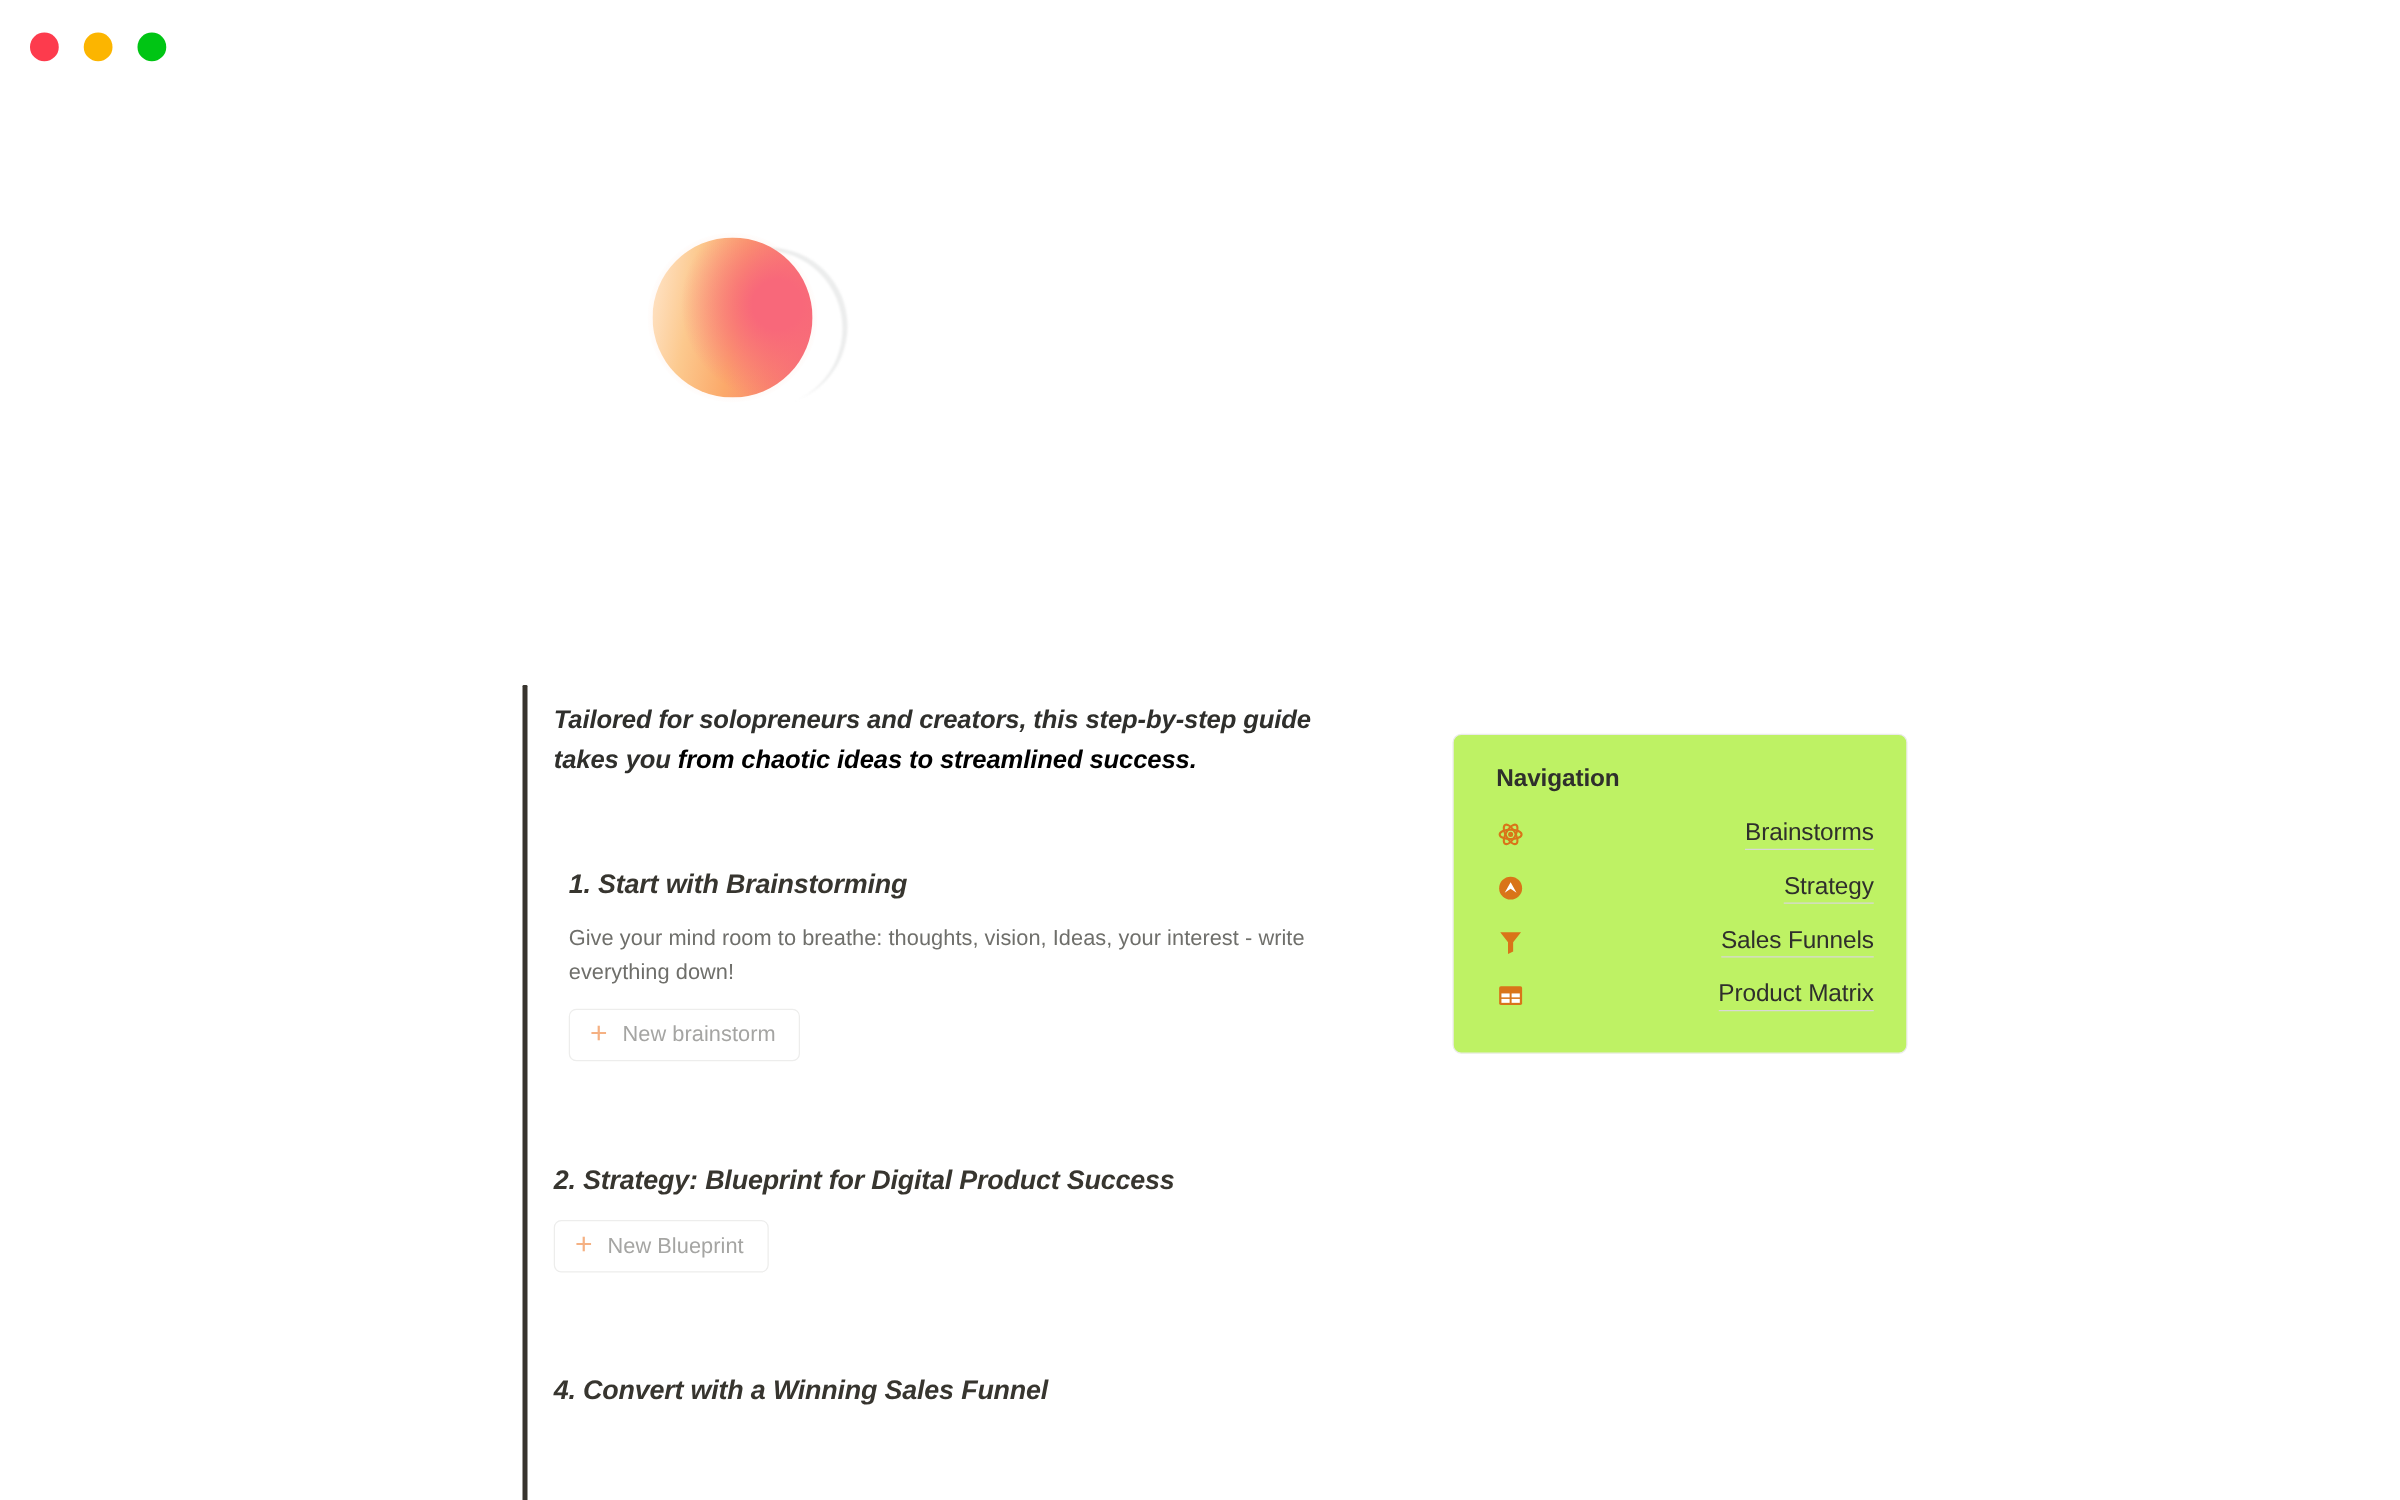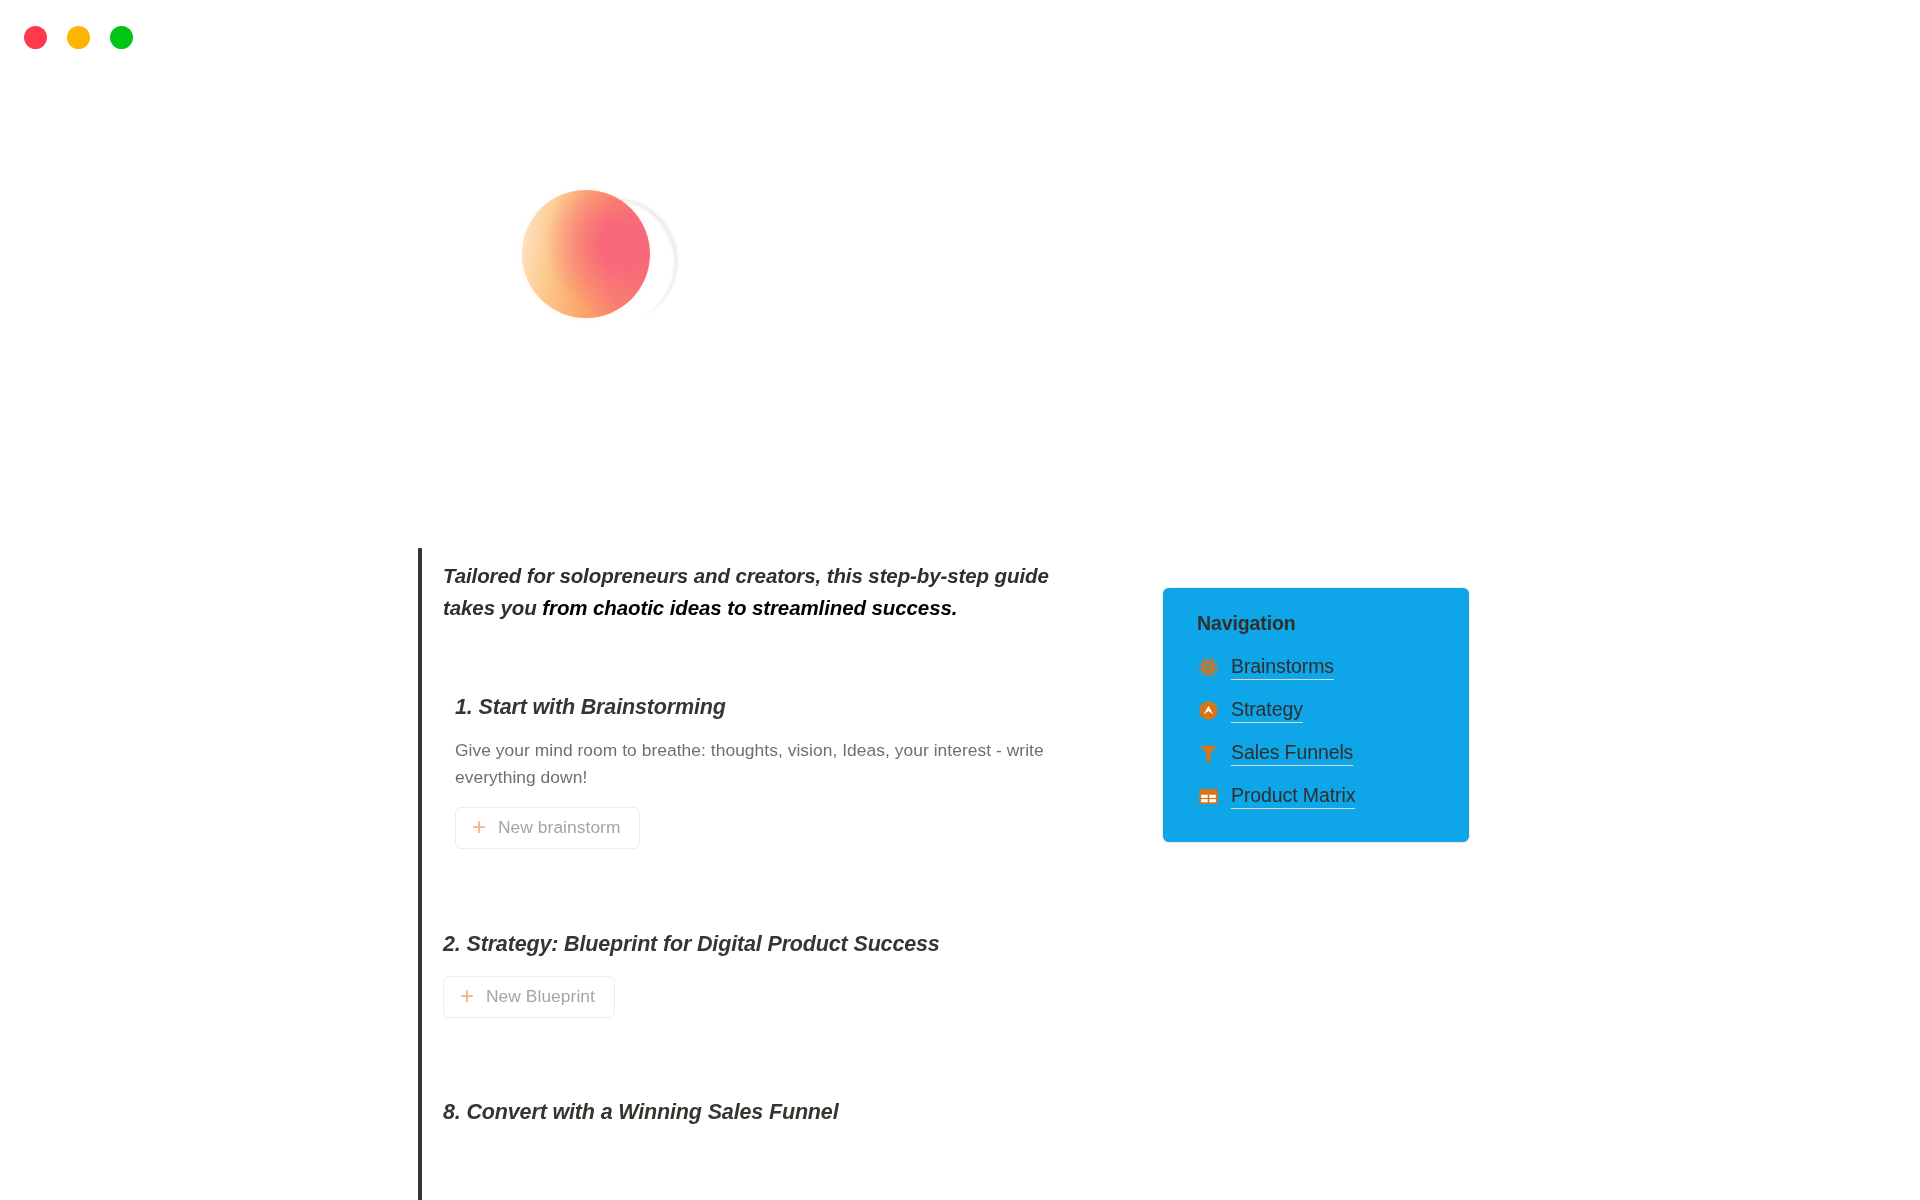--- a/index.html
+++ b/index.html
@@ -161,39 +161,40 @@
     font-size:17.4px;
     color:#A5A5A3;
     letter-spacing:0.05px;
     text-align:right;
   }
 
   
   .nav-card {
     position:absolute;
     left:1162px; top:587px;
-    width:308px;
+    width:364px;
     padding:24px 26px 24px 34px;
     border:1px solid #EBEBEA;
     border-radius:7px;
-    background:#0ea5e9;
+    background:#bef264;
   }
   .nav-title {
     font-size:19.5px;
     font-weight:700;
     color:#2F2F2C;
     margin-bottom:11px;
     letter-spacing:-0.1px;
   }
   .nav-item {
     display:flex;
     align-items:center;
     gap:12px;
     height:43px;
     cursor:pointer;
+    justify-content:space-between;
   }
   .nav-icon {
     width:22px; height:22px;
     flex:0 0 22px;
     display:flex;
     align-items:center;
     justify-content:center;
     color:#D97419;
   }
   .nav-icon svg { display:block; }
@@ -242,21 +243,21 @@
 
       <div class="section section-2">
         <h2 class="section-heading">2. Strategy: Blueprint for Digital Product Success</h2>
         <div class="add-button">
           <span class="plus">+</span>
           <span class="add-label">New Blueprint</span>
         </div>
       </div>
 
       <div class="section section-3">
-        <h2 class="section-heading">8. Convert with a Winning Sales Funnel</h2>
+        <h2 class="section-heading">4. Convert with a Winning Sales Funnel</h2>
       </div>
 
     </div>
   </div>
 
   <div class="nav-card">
     <div class="nav-title">Navigation</div>
 
     <div class="nav-item">
       <span class="nav-icon">

